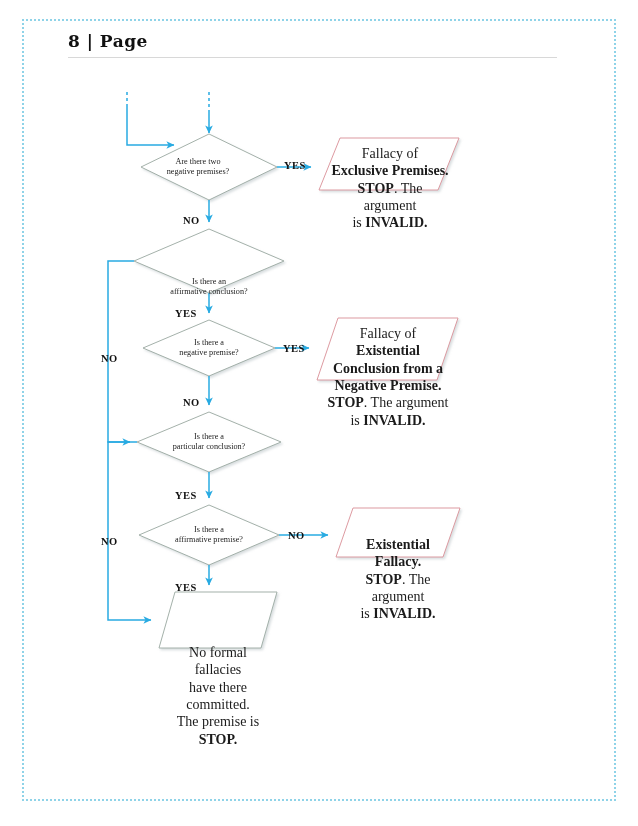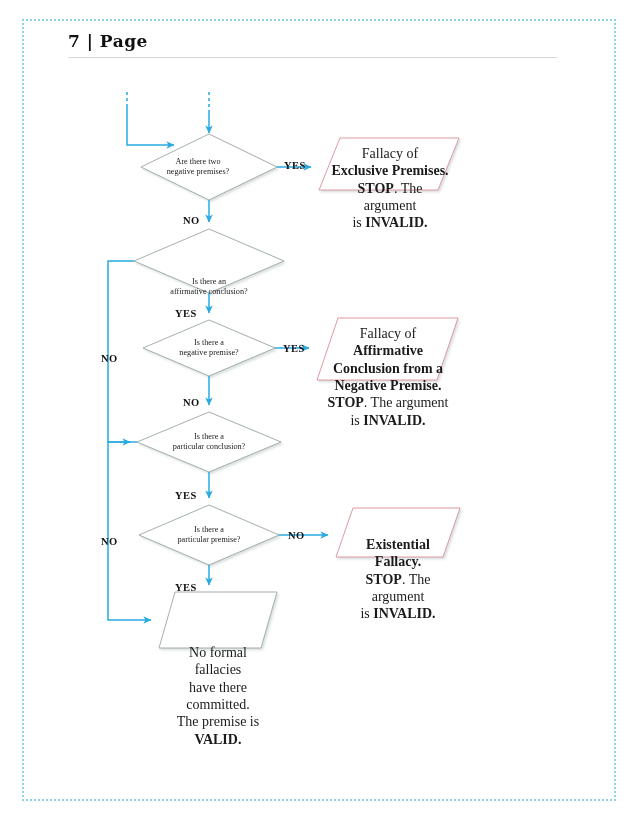--- a/index.html
+++ b/index.html
@@ -91,21 +91,21 @@
     pointer-events: none;
     margin-top: 12px;
   }
 </style>
 </head>
 <body>
 
 <div id="page-frame"></div>
 
 <div id="header-area">
-  <div id="page-number-heading">7 | Page</div>
+  <div id="page-number-heading">8 | Page</div>
   <div id="header-rule"></div>
 </div>
 
 <div id="flow-canvas">
 
   <svg id="flow-svg" width="638" height="826" viewBox="0 0 638 826">
     <defs>
       <marker id="arw" markerWidth="9" markerHeight="9" refX="7.6" refY="4.5" orient="auto" markerUnits="userSpaceOnUse">
         <path d="M0,0.7 L8,4.5 L0,8.3 L2.1,4.5 Z" fill="#29abe2"></path>
       </marker>
@@ -179,49 +179,49 @@
     <div>negative premise?</div>
   </div>
 
   <div class="node-text diamond-text" style="left:146px; top:432px; width:126px;">
     <div>Is there a</div>
     <div>particular conclusion?</div>
   </div>
 
   <div class="node-text diamond-text" style="left:149px; top:525px; width:120px;">
     <div>Is there a</div>
-    <div>particular premise?</div>
+    <div>affirmative premise?</div>
   </div>
 
   <div class="node-text result-text" style="left:330px; top:145px; width:120px;">
       <div><span>Fallacy of</span></div>
       <div><b>Exclusive Premises.</b></div>
       <div><b>STOP</b><span>. The argument</span></div>
       <div><span>is </span><b>INVALID.</b></div>
     </div>
 
   <div class="node-text result-text" style="left:327px; top:325px; width:122px;">
-      <div><span>Fallacy of </span><b>Affirmative</b></div>
+      <div><span>Fallacy of </span><b>Existential</b></div>
       <div><b>Conclusion from a</b></div>
       <div><b>Negative Premise.</b></div>
       <div><b>STOP</b><span>. The argument</span></div>
       <div><span>is </span><b>INVALID.</b></div>
     </div>
 
   <div class="node-text result-text" style="left:343px; top:536px; width:110px;">
       <div><b>Existential Fallacy.</b></div>
       <div><b>STOP</b><span>. The argument</span></div>
       <div><span>is </span><b>INVALID.</b></div>
     </div>
 
   <div class="node-text result-text" style="left:164px; top:600px; width:108px;margin-top:44px;">
       <div><span>No formal fallacies</span></div>
       <div><span>have there committed.</span></div>
       <div><span>The premise is</span></div>
-      <div><b>VALID.</b></div>
+      <div><b>STOP.</b></div>
     </div>
 
   <span class="edge-label" style="left:284px; top:148px;">YES</span>
   <span class="edge-label" style="left:183px; top:203px;">NO</span>
   <span class="edge-label" style="left:101px; top:341px;">NO</span>
   <span class="edge-label" style="left:175px; top:296px;">YES</span>
   <span class="edge-label" style="left:283px; top:331px;">YES</span>
   <span class="edge-label" style="left:183px; top:385px;">NO</span>
   <span class="edge-label" style="left:101px; top:524px;">NO</span>
   <span class="edge-label" style="left:175px; top:478px;">YES</span>

